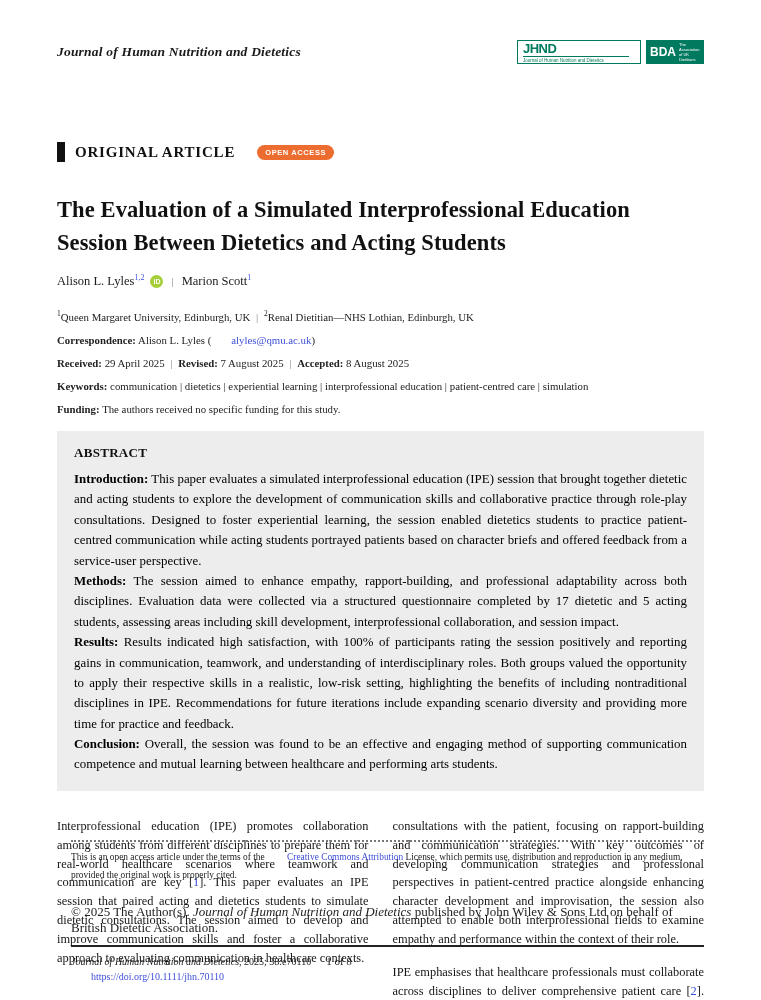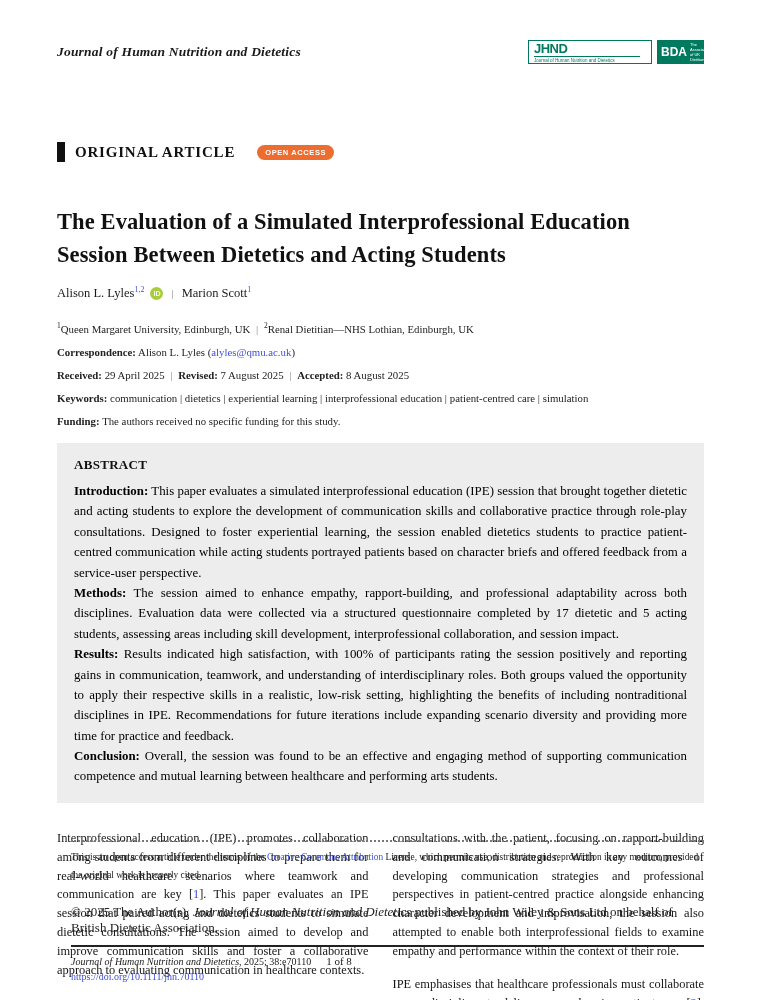--- a/index.html
+++ b/index.html
@@ -19,52 +19,52 @@
   .journal-name { font-size:13.5px; font-weight:bold; font-style:italic; letter-spacing:.2px; padding-top:4px; }
   .logos { display:flex; gap:5px; }
   .jhnd-box {
     width:124px; height:24px; border:1px solid #007a5e; background:#fff;
     padding:2px 11px 1px 5px; font-family:"Liberation Sans", sans-serif;
   }
   .jhnd-text { color:#007a5e; font-weight:bold; font-size:13px; letter-spacing:-.5px; line-height:12px; }
   .jhnd-underline { border-top:1px solid #007a5e; margin-top:1px; }
   .jhnd-tagline { color:#007a5e; font-size:4.5px; white-space:nowrap; overflow:hidden; margin-top:1px; }
   .bda-box {
-    width:47px; height:24px; background:#007a5e; color:#fff;
+    width:58px; height:24px; background:#007a5e; color:#fff;
     font-family:"Liberation Sans", sans-serif;
     display:flex; align-items:center; gap:3px; padding:0 4px;
   }
   .bda-text { font-weight:bold; font-size:12px; }
   .bda-tagline { font-size:4px; line-height:5px; width:26px; }
   
   .type-row { margin-top:78px; display:flex; align-items:center; gap:10px; }
   .type-bar { width:8px; height:20px; background:#111; }
   .type-label { font-size:15px; font-weight:bold; letter-spacing:.8px; color:#111; }
   .oa-pill {
     background:#ed6c30; color:#fff; font-family:"Liberation Sans", sans-serif;
     font-size:7.5px; font-weight:bold; letter-spacing:.6px;
     padding:3px 8px; border-radius:9px; display:inline-block;margin-left:12px;
   }
   
-  .title { margin-top:44px; font-size:22.5px; font-weight:bold; color:#111; line-height:1.45; max-width:655px; letter-spacing:.1px; }
+  .title { margin-top:32px; font-size:22.5px; font-weight:bold; color:#111; line-height:1.45; max-width:655px; letter-spacing:.1px; }
   .authors { margin-top:14px; font-size:12.5px; display:flex; align-items:center; gap:5px; }
   .auth-sup { font-size:8px; vertical-align:super; color:#3d4fd8; }
   .orcid {
     width:13px; height:13px; border-radius:50%; background:#a6ce39; color:#fff;
     font-family:"Liberation Sans", sans-serif; font-size:7px; font-weight:bold;
     display:inline-flex; align-items:center; justify-content:center; margin-left:1px;
   }
   .pipe { color:#888; font-size:11px; padding:0 3px; }
   
   .meta { font-size:10.8px; color:#222; }
   .affil { margin-top:20px; }
   .affil sup { font-size:7.5px; }
   .meta-line { margin-top:11px; }
   .meta b { font-weight:bold; }
-  .link { color:#3d4fd8; text-decoration:none; cursor:pointer; }
+  .link { color:#3d4fd8; text-decoration:none; cursor:pointer;margin-left:20px; }
   
   .abstract {
     margin-top:16px; background:#ededed; padding:14px 17px 16px 17px;
   }
   .abstract h2 { font-size:13px; font-weight:bold; letter-spacing:.3px; color:#111; margin-bottom:8px; }
   .abstract p { font-size:12.9px; line-height:1.58; text-align:justify; color:#000000; }
   .abstract p b { font-weight:bold; }
   
   .body-cols { margin-top:26px; display:grid; grid-template-columns:1fr 1fr; column-gap:24px; }
   .sec-head { font-size:14.5px; font-weight:bold; color:#111; margin-bottom:16px; }

